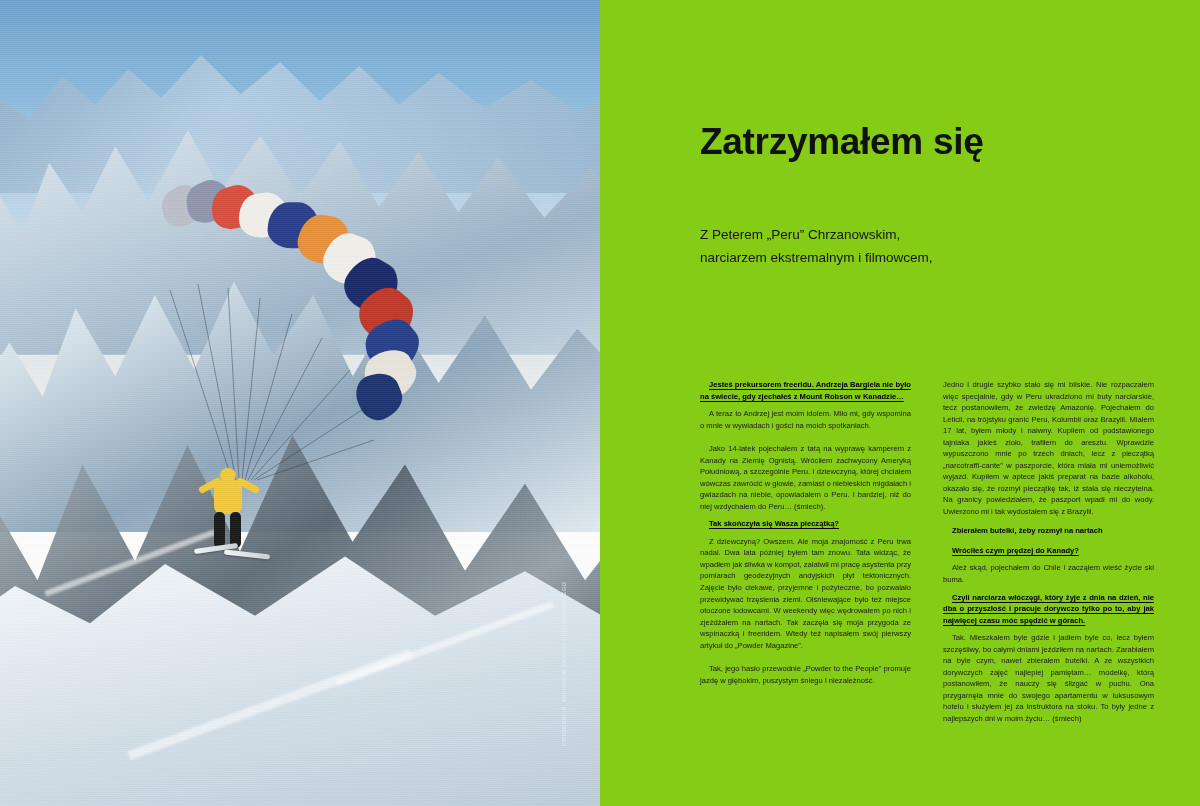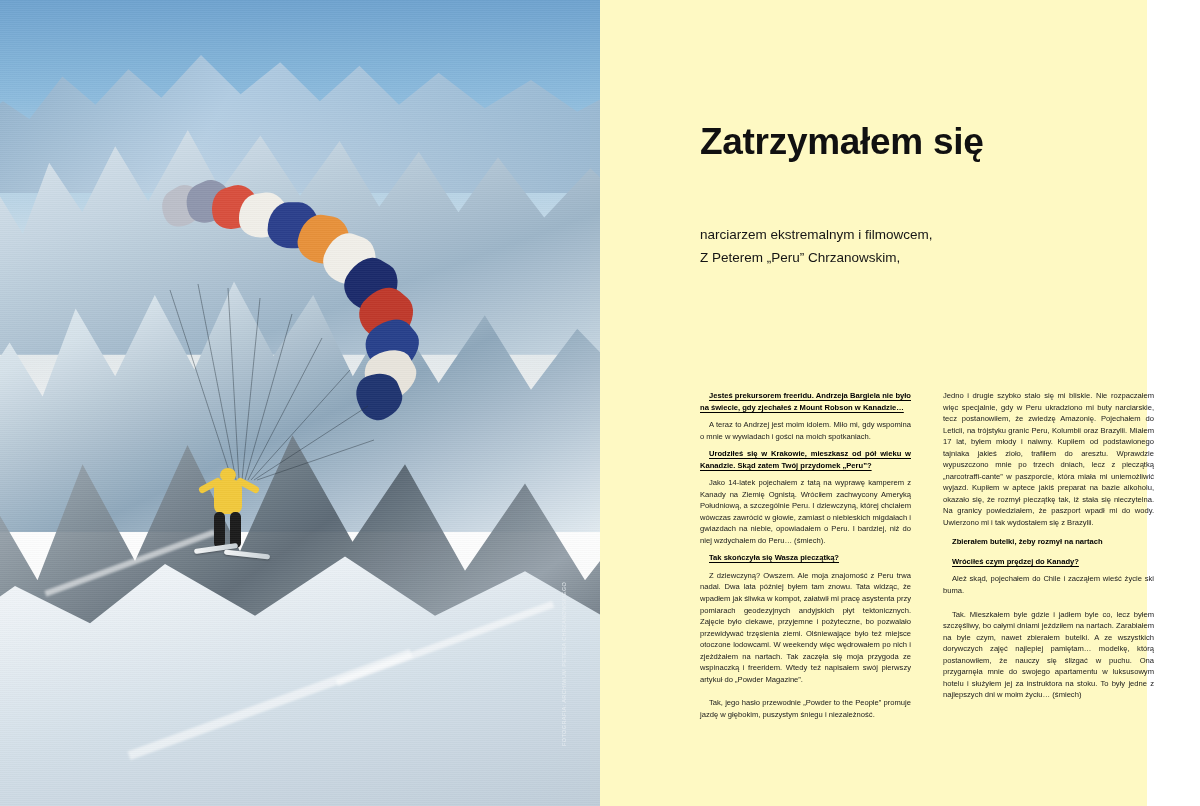--- a/index.html
+++ b/index.html
@@ -142,23 +142,23 @@
     font-size: 5.5px;
     letter-spacing: .4px;
     color: #e9eef2;
     text-transform: uppercase;
     opacity: .9;
   }
 
   
   .text-page {
     position: relative;
-    width: 547px;
+    width: 600px;
     height: 806px;
-    background: #fef9c3;
+    background: #84cc16;
     box-sizing: border-box;
     padding: 0;
   }
   .headline {
     position: absolute;
     left: 100px;
     top: 95px;
     width: 420px;
     font-size: 37px;
     line-height: 1.17;
@@ -172,21 +172,21 @@
     top: 223px;
     width: 330px;
     font-size: 13.5px;
     line-height: 1.72;
     color: #151515;
   }
 
   .columns {
     position: absolute;
     left: 100px;
-    top: 390px;
+    top: 379px;
     width: 455px;
     display: flex;
     gap: 32px;
   }
   .col {
     width: 211px;
     font-size: 7.6px;
     line-height: 1.52;
     color: #1a1a1a;
     text-align: justify;
@@ -273,49 +273,49 @@
     <div class="photo-credit">FOTOGRAFIA: ARCHIWUM PETERA CHRZANOWSKIEGO</div>
   </div>
 
   <div class="text-page">
 
     <h1 class="headline">
       <span>Zatrzymałem się</span><br>
     </h1>
 
     <div class="standfirst">
+      <div>Z Peterem „Peru” Chrzanowskim,</div>
       <div>narciarzem ekstremalnym i filmowcem,</div>
-      <div>Z Peterem „Peru” Chrzanowskim,</div>
     </div>
 
     <div class="columns">
       <div class="col" id="col-left">
           <p class="q">Jesteś prekursorem freeridu. Andrzeja Bargiela nie było na świecie, gdy zjechałeś z Mount Robson w Kanadzie…</p>
           <div class="gap-sm"></div>
           <p>A teraz to Andrzej jest moim idolem. Miło mi, gdy wspomina o mnie w wywiadach i gości na moich spotkaniach.</p>
           <div class="gap-sm"></div>
-          <p class="q">Urodziłeś się w Krakowie, mieszkasz od pół wieku w Kanadzie. Skąd zatem Twój przydomek „Peru”?</p>
           <div class="gap-sm"></div>
           <p>Jako 14-latek pojechałem z tatą na wyprawę kamperem z Kanady na Ziemię Ognistą. Wróciłem zachwycony Ameryką Południową, a szczególnie Peru. I dziewczyną, której chciałem wówczas zawrócić w głowie, zamiast o niebieskich migdałach i gwiazdach na niebie, opowiadałem o Peru. I bardziej, niż do niej wzdychałem do Peru… (śmiech).</p>
           <div class="gap-sm"></div>
           <p class="q">Tak skończyła się Wasza pieczątką?</p>
           <div class="gap-sm"></div>
           <p>Z dziewczyną? Owszem. Ale moja znajomość z Peru trwa nadal.  Dwa lata później byłem tam znowu.  Tata widząc, że wpadłem jak śliwka w kompot, załatwił mi pracę asystenta przy pomiarach geodezyjnych andyjskich płyt tektonicznych. Zajęcie było ciekawe, przyjemne i pożyteczne, bo pozwalało przewidywać trzęsienia ziemi. Olśniewające było też miejsce otoczone lodowcami. W weekendy więc wędrowałem po nich i zjeżdżałem na nartach. Tak zaczęła się moja przygoda ze wspinaczką i freeridem. Wtedy też napisałem swój pierwszy artykuł do „Powder Magazine”.</p>
           <div class="gap-sm"></div>
           <div class="gap-sm"></div>
           <p>Tak, jego hasło przewodnie „Powder to the People” promuje jazdę w głębokim, puszystym śniegu i niezależność.</p>
         </div>
       <div class="col" id="col-right">
           <p class="no-indent">Jedno i drugie szybko stało się mi bliskie. Nie rozpaczałem więc specjalnie, gdy w Peru ukradziono mi buty narciarskie, tecz postanowiłem, że zwiedzę Amazonię. Pojechałem do Leticii, na trójstyku granic Peru, Kolumbii oraz Brazylii. Miałem 17 lat, byłem młody i naiwny. Kupiłem od podstawionego tajniaka jakieś zioło, trafiłem do aresztu. Wprawdzie wypuszczono mnie po trzech dniach, lecz z pieczątką „narcotraffi-cante” w paszporcie, która miała mi uniemożliwić wyjazd. Kupiłem w aptece jakiś preparat na bazie alkoholu, okazało się, że rozmył pieczątkę tak, iż stała się nieczytelna. Na granicy powiedziałem, że paszport wpadł mi do wody. Uwierzono mi i tak wydostałem się z Brazylii.</p>
           <div class="gap"></div>
           <p class="subhead">Zbierałem butelki, żeby rozmył na nartach</p>
           <div class="gap"></div>
           <p class="q">Wróciłeś czym prędzej do Kanady?</p>
           <div class="gap-sm"></div>
           <p>Ależ skąd, pojechałem do Chile i zacząłem wieść życie ski buma.</p>
           <div class="gap-sm"></div>
+          <p class="q">Czyli narciarza włóczęgi, który żyje z dnia na dzień, nie dba o przyszłość i pracuje dorywczo tylko po to, aby jak najwięcej czasu móc spędzić w górach.</p>
           <div class="gap-sm"></div>
           <p>Tak. Mieszkałem byle gdzie i jadłem byle co, lecz byłem szczęśliwy, bo całymi dniami jeździłem na nartach. Zarabiałem na byle czym, nawet zbierałem butelki. A ze wszystkich dorywczych zajęć najlepiej pamiętam… modelkę, którą postanowiłem, że nauczy się ślizgać w puchu. Ona przygarnęła mnie do swojego apartamentu w luksusowym hotelu i służyłem jej za instruktora na stoku. To były jedne z najlepszych dni w moim życiu… (śmiech)</p>
         </div>
     </div>
 
   </div>
 </div>
 
 </body></html>

